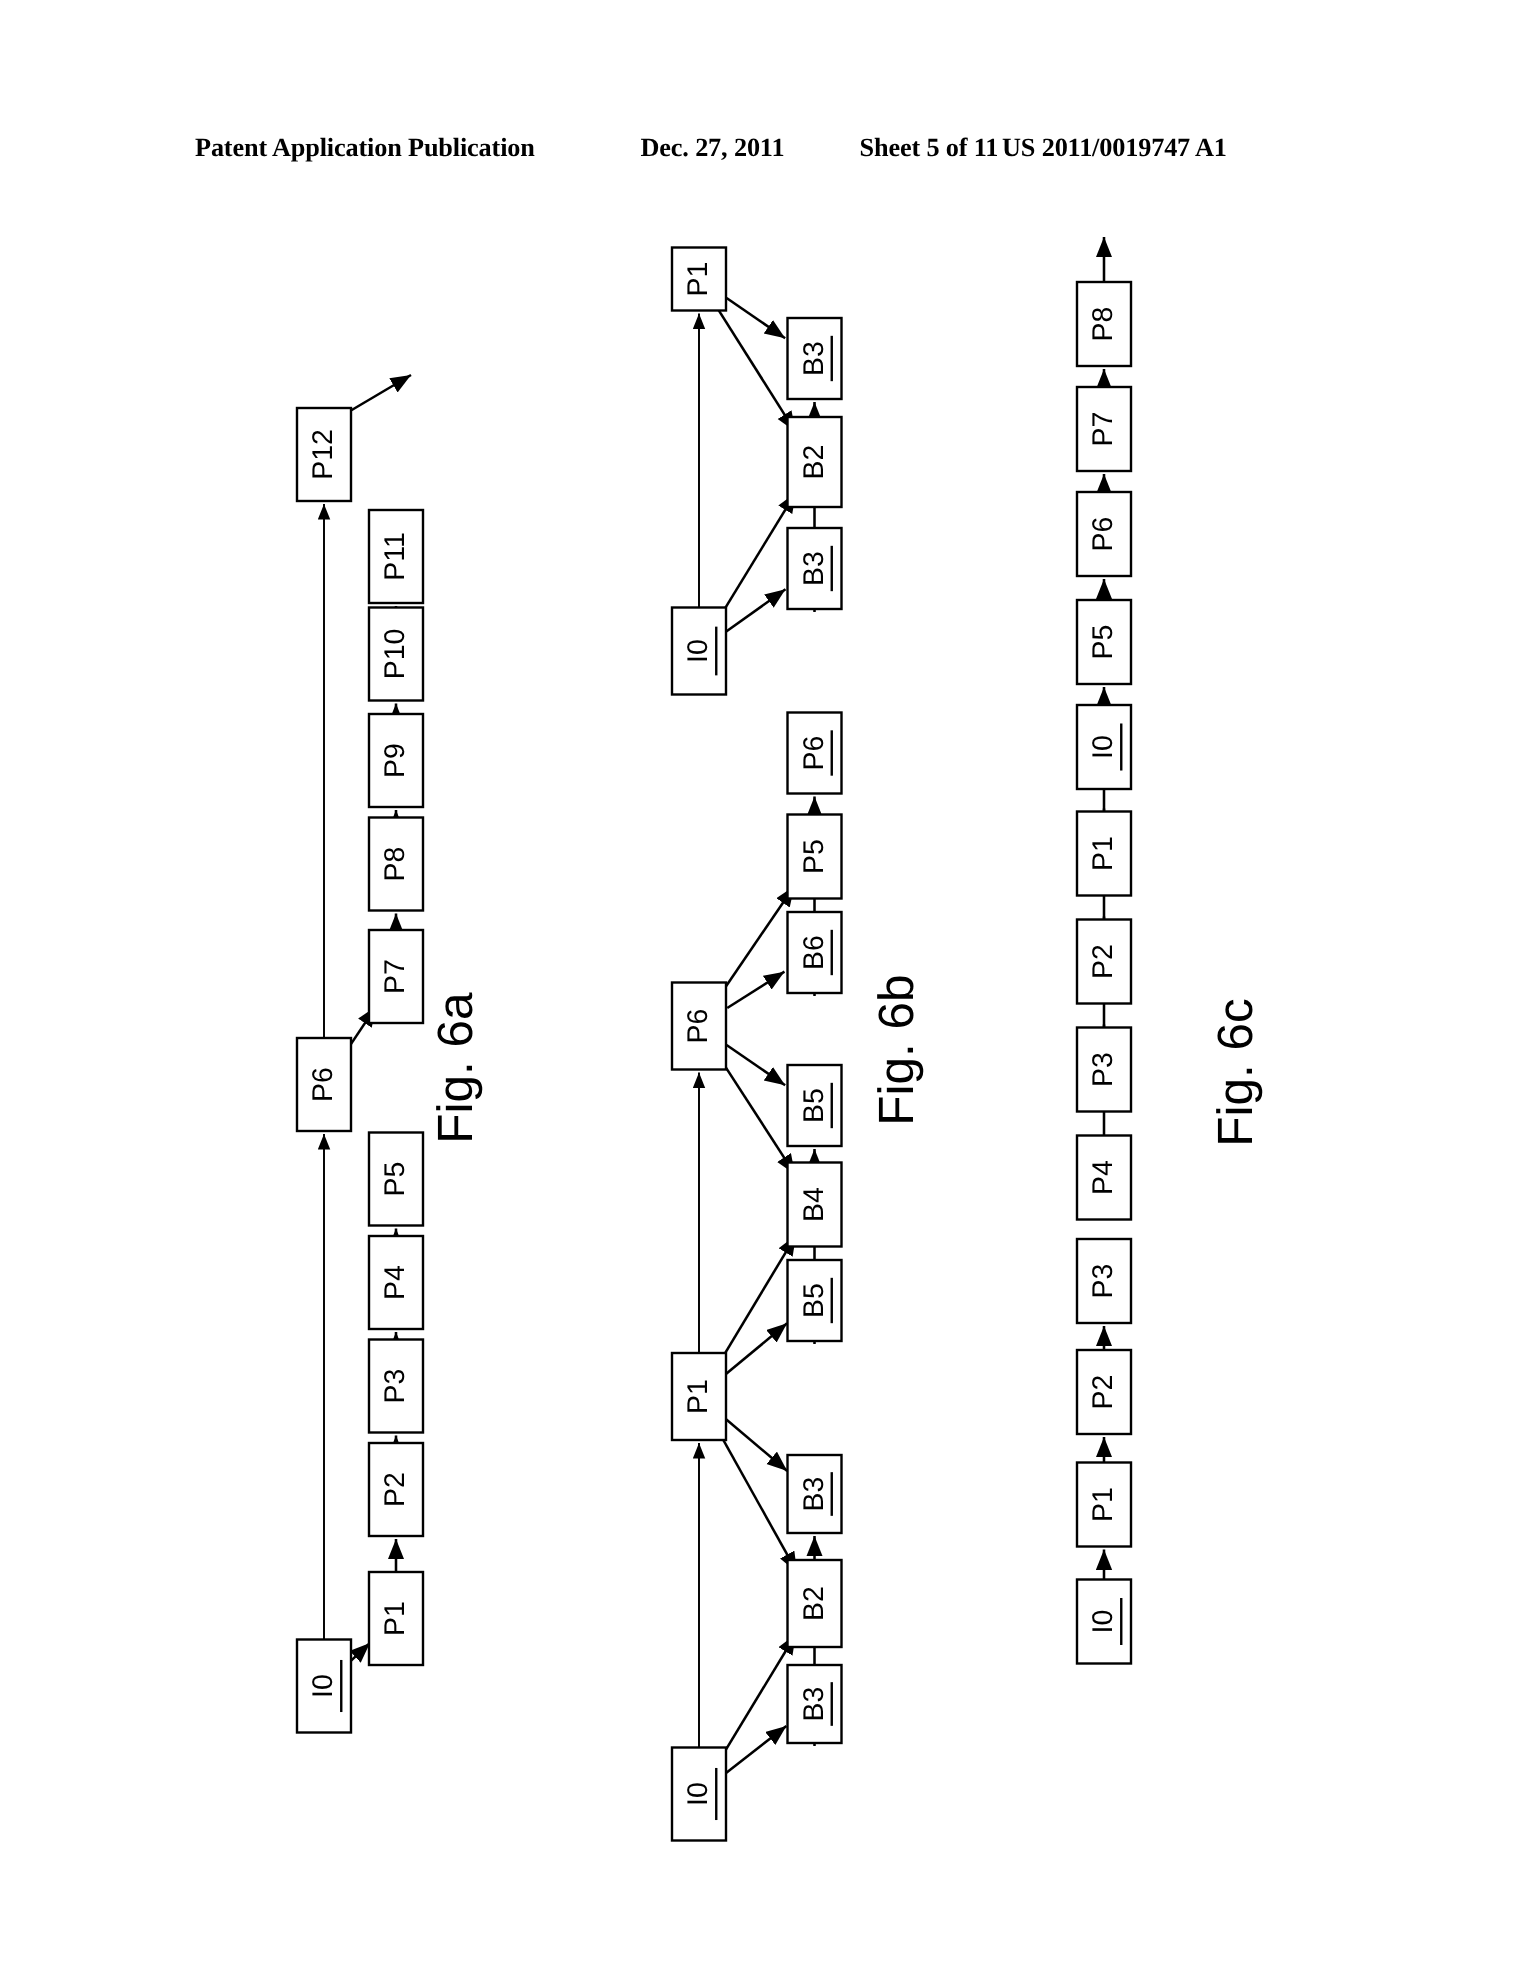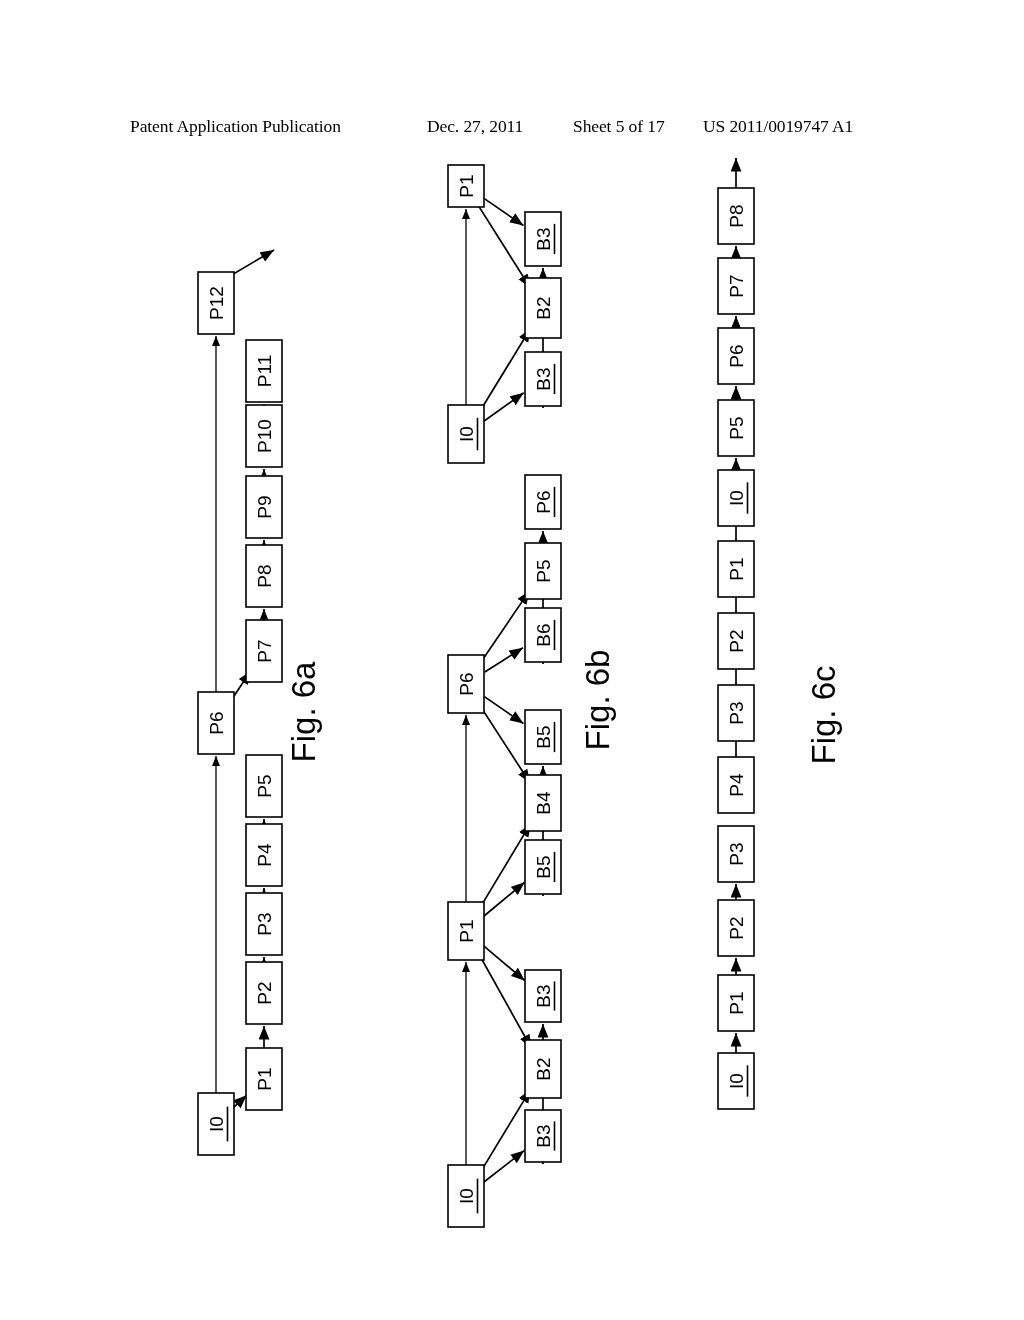--- a/index.html
+++ b/index.html
@@ -20,42 +20,41 @@
   
   #header {
     position: absolute;
     top: 88px;
     left: 0;
     width: 1024px;
     height: 26px;
     display: flex;
     align-items: baseline;
     font-family: "Liberation Serif", serif;
-    font-weight: normal;
+    font-weight: bold;
     font-size: 17.5px;
     letter-spacing: -0.1px;
     color: #000000;
     white-space: nowrap;
-    margin-top: 28px;
   }
   #header .h-pub {
     position: absolute;
     left: 130px;
   }
   #header .h-date {
     position: absolute;
     left: 427px;
   }
   #header .h-sheet {
     position: absolute;
     left: 573px;
   }
   #header .h-patno {
     position: absolute;
-    left: 703px;
+    left: 668px;
   }
 
   
   #figures {
     position: absolute;
     top: 0;
     left: 0;
     width: 1024px;
     height: 1320px;
   }
@@ -101,21 +100,21 @@
   }
 </style>
 </head>
 <body>
 
 <div id="page">
 
   <div id="header">
     <span class="h-pub">Patent Application Publication</span>
     <span class="h-date">Dec. 27, 2011</span>
-    <span class="h-sheet">Sheet 5 of 17</span>
+    <span class="h-sheet">Sheet 5 of 11</span>
     <span class="h-patno">US 2011/0019747 A1</span>
   </div>
 
   <div id="figures">
     <svg id="diagram-svg" width="1024" height="1320" viewBox="0 0 1024 1320">
       <defs>
         <marker id="arrowhead" markerWidth="9" markerHeight="9" refX="8" refY="3.2" orient="auto" markerUnits="strokeWidth">
           <path d="M0,0 L8,3.2 L0,6.4 Z" fill="#000000"></path>
         </marker>
       </defs>

